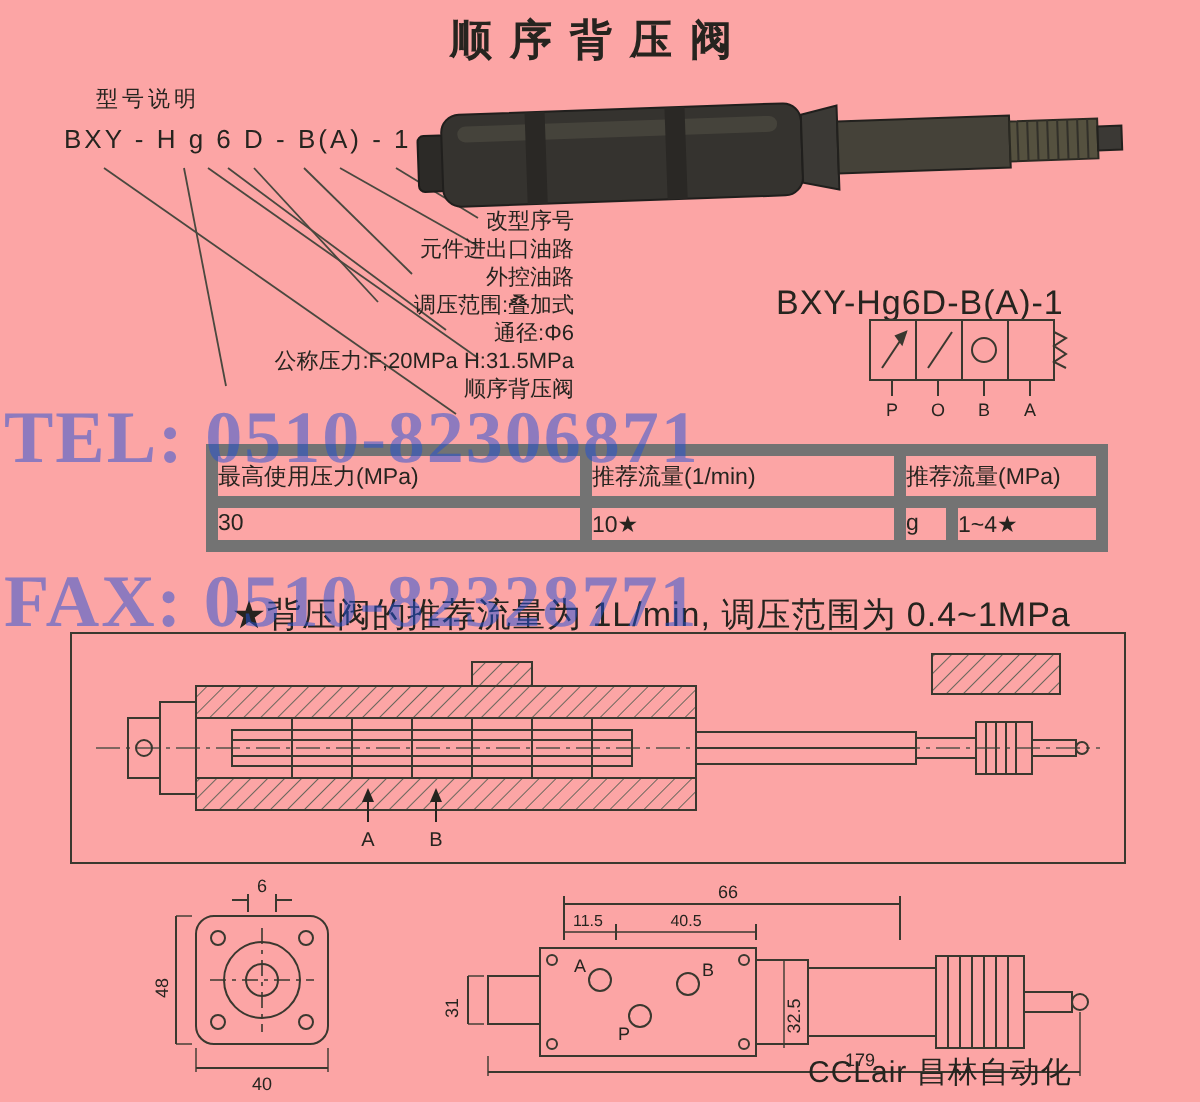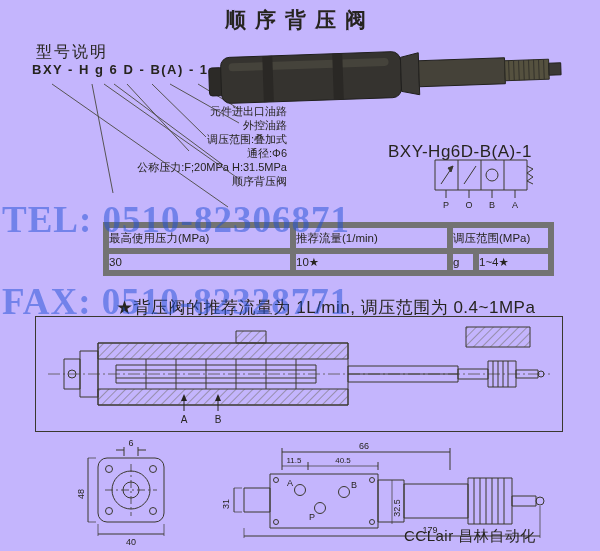--- a/index.html
+++ b/index.html
@@ -1,24 +1,24 @@
 <!DOCTYPE html>
 <html><head>
 <meta charset="utf-8">
 <style>
   *{margin:0;padding:0;box-sizing:border-box}
   html,body{background:#9a9a98}
-  #app{position:relative;width:600px;height:551px;margin:0 auto;background:#c4b5fd;
+  #app{position:relative;width:600px;height:551px;margin:0 auto;background:#fca5a5;
        font-family:"Liberation Sans",sans-serif;color:#26241f;overflow:hidden}
   .abs{position:absolute}
 
   #page-title{top:6px;left:0;width:100%;text-align:center;font-size:21px;font-weight:bold;
               letter-spacing:9px;z-index:2}
-  #model-section-label{top:42px;left:36px;font-size:16px;letter-spacing:2px;z-index:2}
-  #model-code{top:62px;left:32px;font-size:13px;font-weight:bold;letter-spacing:1.5px;z-index:2}
+  #model-section-label{top:42px;left:48px;font-size:11px;letter-spacing:2px;z-index:2}
+  #model-code{top:62px;left:32px;font-size:13px;font-weight:normal;letter-spacing:1.5px;z-index:2}
 
   #callouts{top:104px;left:0;width:287px;text-align:right;font-size:11px;line-height:14px;z-index:2}
   #callouts div{height:14px;white-space:nowrap}
 
   #connector-lines{top:0;left:0;z-index:1}
 
   #valve-photo{top:38px;left:203px;z-index:2}
   #schematic-title{top:142px;left:388px;font-size:17px;letter-spacing:.5px;z-index:2}
   #hydraulic-schematic{top:156px;left:433px;z-index:2}
 
@@ -62,20 +62,21 @@
       <line x1="152" y1="84" x2="206" y2="137"></line>
       <line x1="127" y1="84" x2="189" y2="151"></line>
       <line x1="114" y1="84" x2="223" y2="165"></line>
       <line x1="104" y1="84" x2="239" y2="179"></line>
       <line x1="92" y1="84" x2="113" y2="193"></line>
       <line x1="52" y1="84" x2="228" y2="207"></line>
     </g>
   </svg>
 
   <div class="abs" id="callouts">
+    <div>改型序号</div>
     <div>元件进出口油路</div>
     <div>外控油路</div>
     <div>调压范围:叠加式</div>
     <div>通径:Φ6</div>
     <div>公称压力:F;20MPa H:31.5MPa</div>
     <div>顺序背压阀</div>
   </div>
 
   <svg class="abs" id="valve-photo" width="365" height="74">
     <g transform="rotate(-2 180 37)">
@@ -130,21 +131,21 @@
     <colgroup>
         <col style="width:187px">
         <col style="width:157px">
         <col style="width:26px">
         <col style="width:75px">
       </colgroup>
     <tbody>
         <tr>
       <th>最高使用压力(MPa)</th>
       <th>推荐流量(1/min)</th>
-      <th colspan="2">调压范围(MPa)</th>
+      <th colspan="2">推荐流量(MPa)</th>
     </tr>
     <tr>
       <td>30</td>
       <td>10★</td>
       <td>g</td>
       <td>1~4★</td>
     </tr>
   </tbody>
     </table>
 

